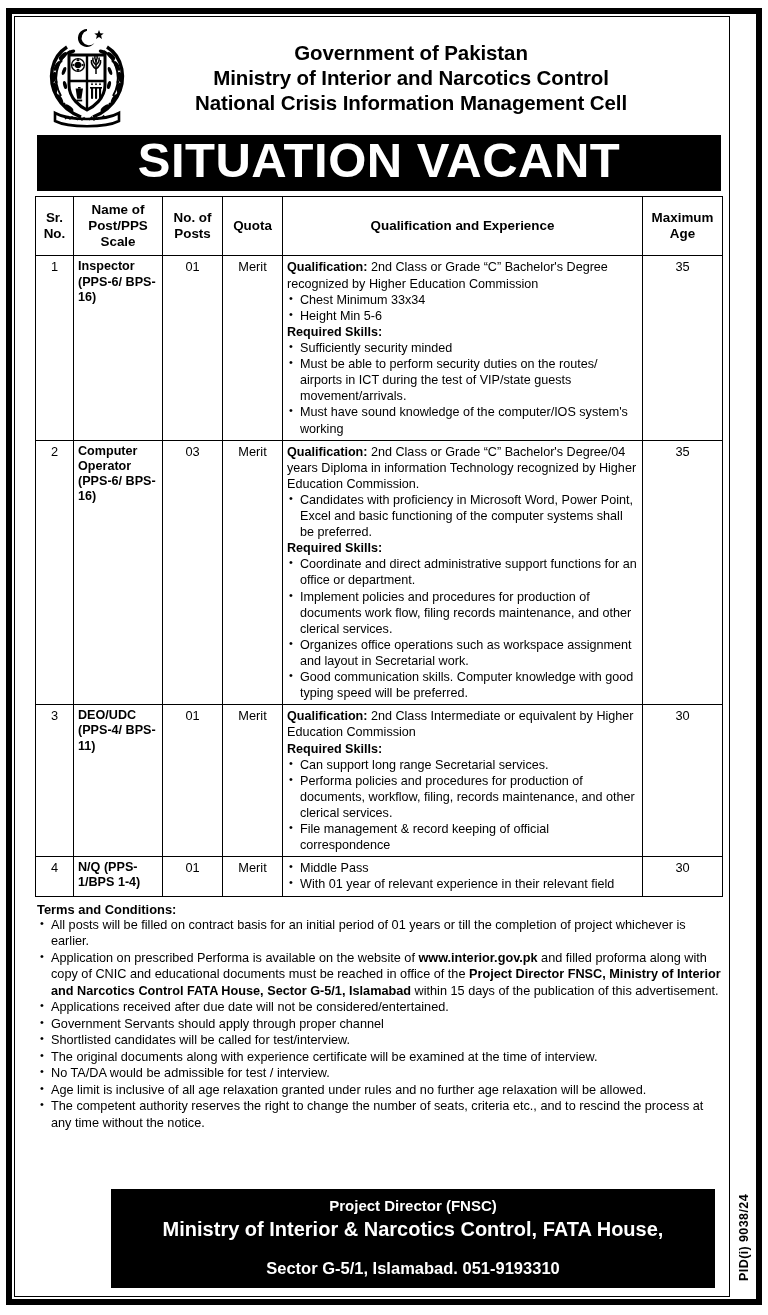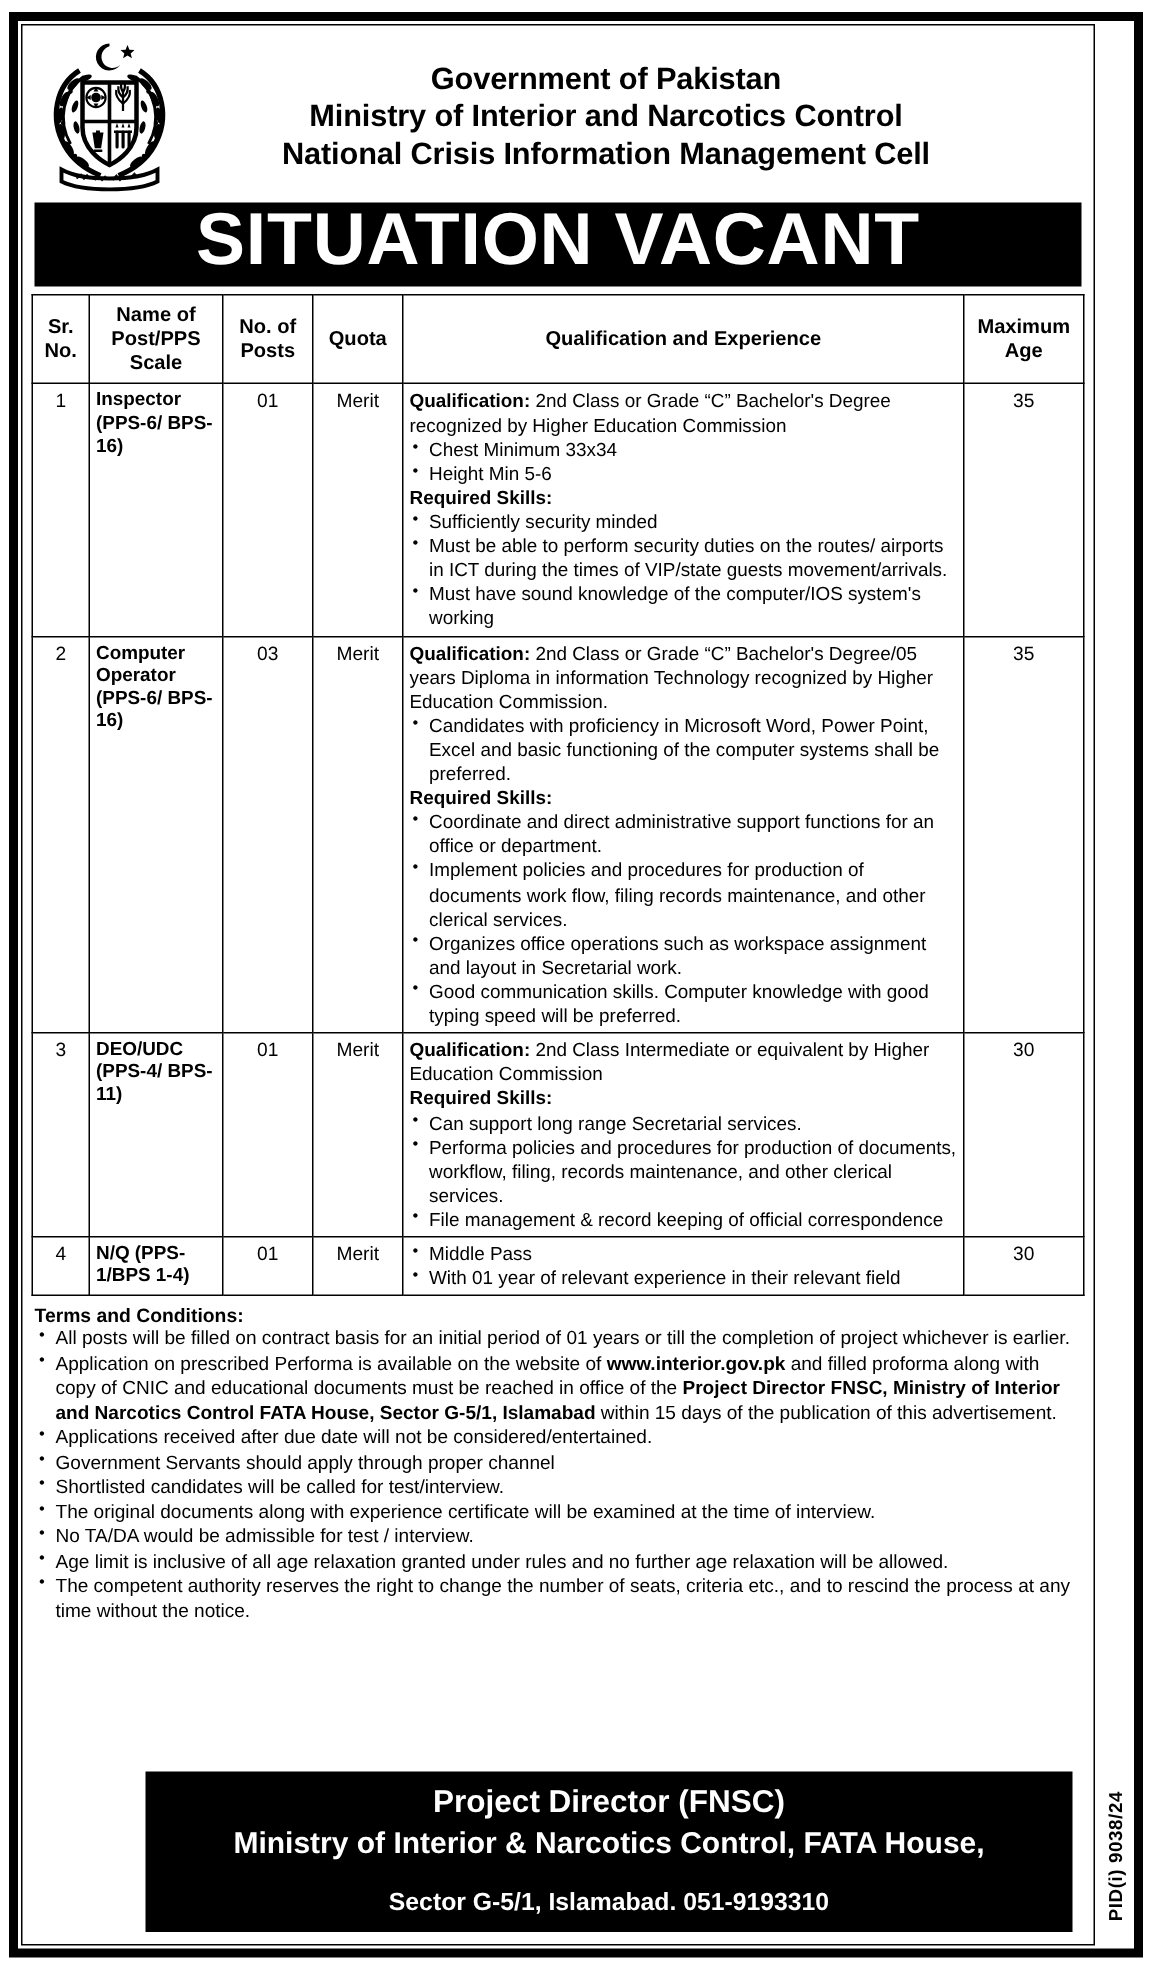--- a/index.html
+++ b/index.html
@@ -24,21 +24,21 @@
     border:6px solid #000;
     background:#fff;
     padding:0;
     display:flex;
   }
   .ad-inner{
     box-sizing:border-box;
     flex:1 1 auto;
     border:1px solid #000;
     margin:2px;
-    padding:4px 6px 4px 6px;
+    padding:4px 6px 4px 20px;
     display:flex;
     flex-direction:column;
     min-width:0;
   }
   .pid-rail{
     flex:0 0 24px;
     display:flex;
     align-items:flex-end;
     justify-content:center;
     padding-bottom:18px;
@@ -162,21 +162,21 @@
   .b-strong{font-weight:bold;}
 
   
   .footer{
     margin:6px 8px 4px 76px;
     background:#000;color:#fff;
     text-align:center;
     padding:7px 6px 9px 6px;
     line-height:1.3;
   }
-  .footer .f1{font-size:21px;font-weight:bold;}
+  .footer .f1{font-size:15px;font-weight:bold;}
   .footer .f2{font-size:20px;font-weight:bold;}
   .footer .f3{font-size:16.5px;font-weight:bold;margin-top:16px;}
   .spacer{flex:1 1 auto;}
 </style>
 </head>
 <body>
 
 <div class="page">
   <div class="ad">
     <div class="ad-inner">
@@ -302,33 +302,33 @@
               <td class="c-quota">Merit</td>
               <td class="c-qual">
                 <div class="qline"><span class="lbl">Qualification:</span><span> 2nd Class or Grade “C” Bachelor's Degree recognized by Higher Education Commission</span></div>
                 <ul class="b">
                   <li>Chest Minimum 33x34</li>
                   <li>Height Min 5-6</li>
                 </ul>
                 <div class="lbl">Required Skills:</div>
                 <ul class="b">
                   <li>Sufficiently security minded</li>
-                  <li>Must be able to perform security duties on the routes/ airports in ICT during the times of VIP/state guests movement/arrivals.</li>
+                  <li>Must be able to perform security duties on the routes/ airports in ICT during the test of VIP/state guests movement/arrivals.</li>
                   <li>Must have sound knowledge of the computer/IOS system's working</li>
                 </ul>
               </td>
               <td class="c-age">35</td>
             </tr>
             <tr>
               <td class="c-sr">2</td>
               <td class="c-name">Computer Operator (PPS-6/ BPS-16)</td>
               <td class="c-posts">03</td>
               <td class="c-quota">Merit</td>
               <td class="c-qual">
-                <div class="qline"><span class="lbl">Qualification:</span><span> 2nd Class or Grade “C” Bachelor's Degree/05 years Diploma in information Technology recognized by Higher Education Commission.</span></div>
+                <div class="qline"><span class="lbl">Qualification:</span><span> 2nd Class or Grade “C” Bachelor's Degree/04 years Diploma in information Technology recognized by Higher Education Commission.</span></div>
                 <ul class="b">
                   <li>Candidates with proficiency in Microsoft Word, Power Point, Excel and basic functioning of the computer systems shall be preferred.</li>
                 </ul>
                 <div class="lbl">Required Skills:</div>
                 <ul class="b">
                   <li>Coordinate and direct administrative support functions for an office or department.</li>
                   <li>Implement policies and procedures for production of documents work flow, filing records maintenance, and other clerical services.</li>
                   <li>Organizes office operations such as workspace assignment and layout in Secretarial work.</li>
                   <li>Good communication skills. Computer knowledge with good typing speed will be preferred.</li>
                 </ul>

